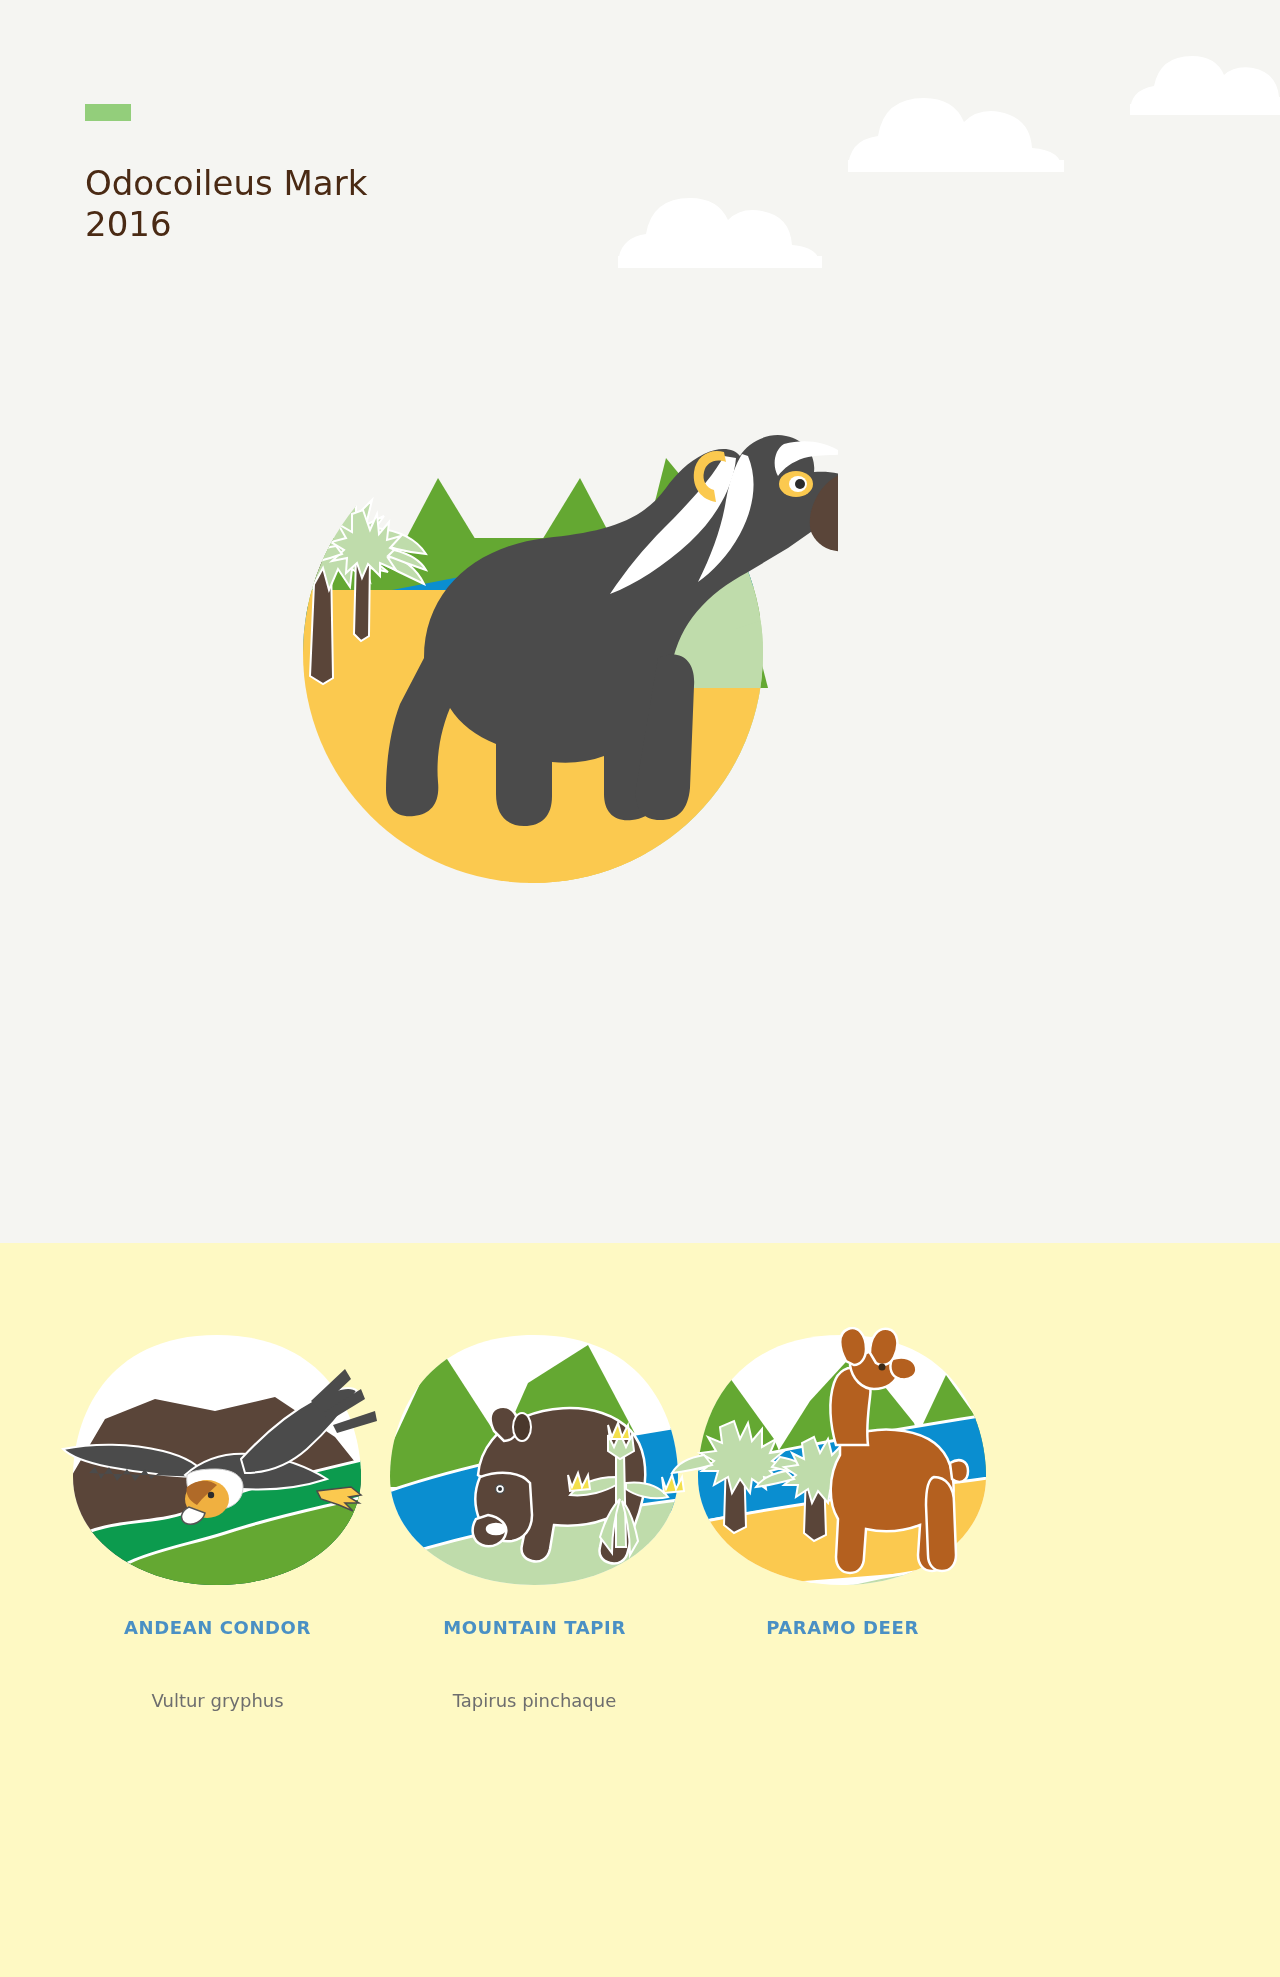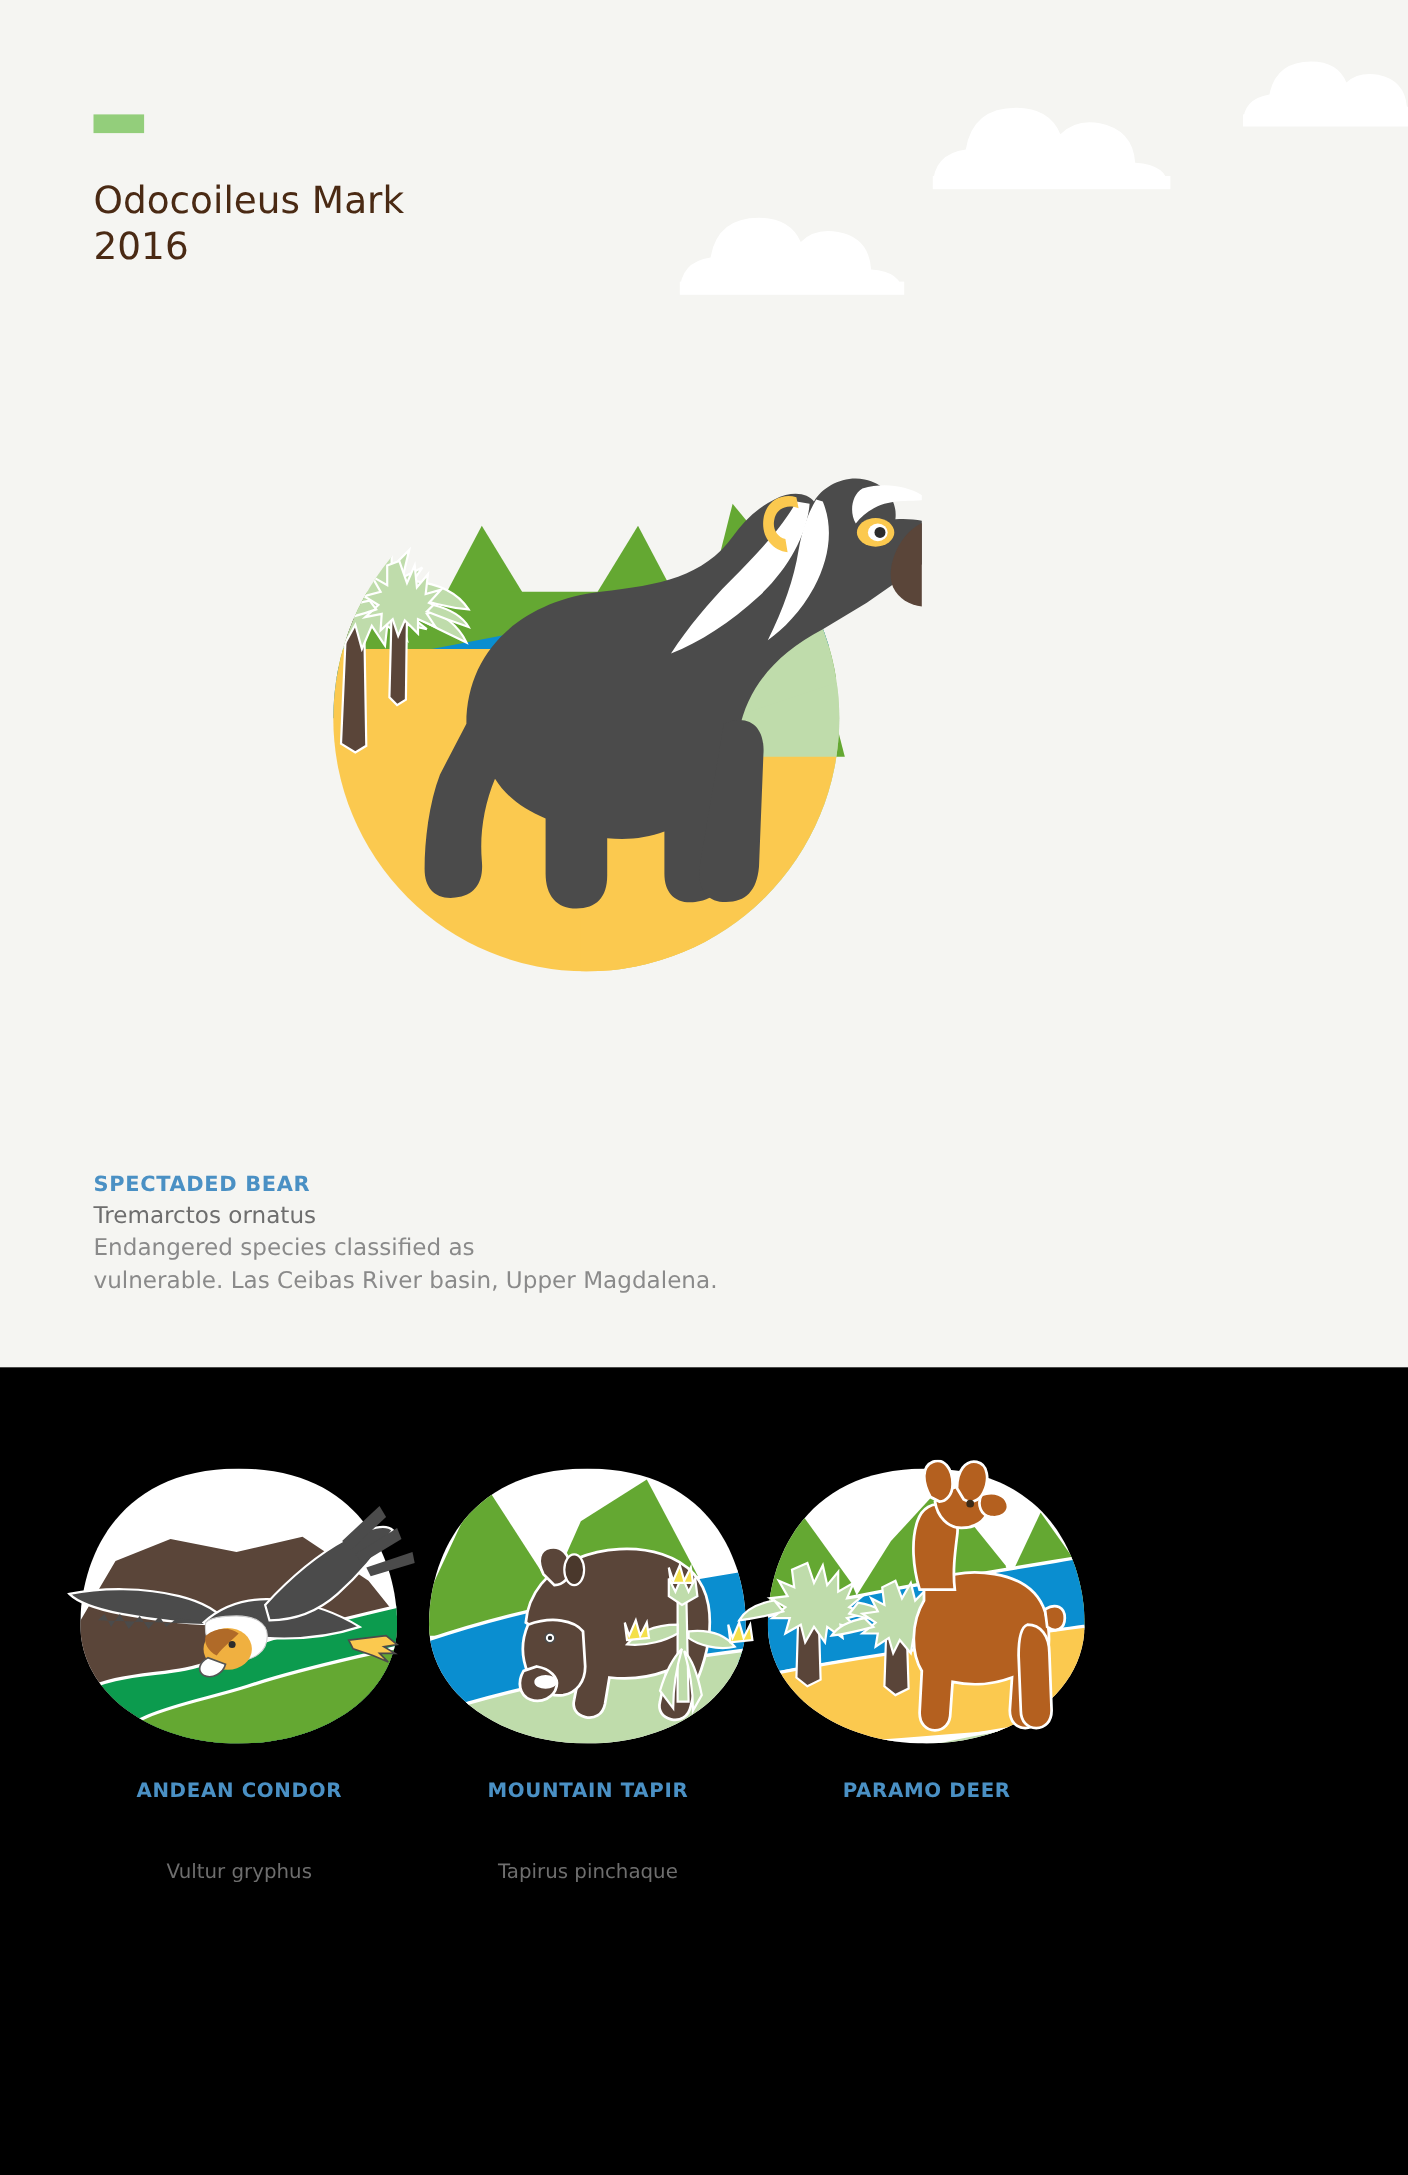--- a/index.html
+++ b/index.html
@@ -61,21 +61,21 @@
   }
   .sp-desc{
     font-family:"DejaVu Sans", sans-serif;
     font-size:21px; color:#8a8a8a; line-height:1.42;
     white-space:pre-line;
   }
 
   
   #bottom-section{
     position:absolute; left:0; top:1243px; width:1280px; height:734px;
-    background:#000000;
+    background:#fef9c3;
   }
   .species-card{ position:absolute; top:84px; width:345px; }
   .species-figure{ width:345px; height:265px; }
   .species-caption{ margin-top:20px; text-align:center; }
   .species-caption .sp-name{ font-size:18px; }
   .species-caption .sp-latin{ font-size:18px;margin-top:48px; }
 
   #card-condor{ left:45px; }
   #card-tapir{  left:362px; }
   #card-deer{   left:670px; }
@@ -198,26 +198,20 @@
 
       <path fill="#ffffff" d="M556 86 C 578 80 600 84 616 96 C 606 98 590 96 576 100
            C 564 104 556 110 550 118 C 544 108 546 92 556 86 Z"></path>
 
       <ellipse cx="568" cy="126" rx="17" ry="13" fill="#fbc94f"></ellipse>
       <ellipse cx="570" cy="126" rx="9" ry="8" fill="#ffffff"></ellipse>
       <circle cx="572" cy="126" r="5" fill="#2c2c2c"></circle>
     </g>
   </svg>
 
-  <div id="hero-caption">
-    <div class="sp-name">SPECTADED BEAR</div>
-    <div class="sp-latin">Tremarctos ornatus</div>
-    <div class="sp-desc">Endangered species classified as
-vulnerable. Las Ceibas River basin, Upper Magdalena.</div>
-  </div>
 </div>
 
 <div id="bottom-section">
 
   <div class="species-card" id="card-condor">
     <svg class="species-figure" viewBox="0 0 345 265">
       <defs>
         <clipPath id="condorDisc">
           <path d="M172 8 C 60 8 28 92 28 150 C 28 212 92 258 172 258 C 252 258 316 212 316 150 C 316 92 284 8 172 8 Z"></path>
         </clipPath>

